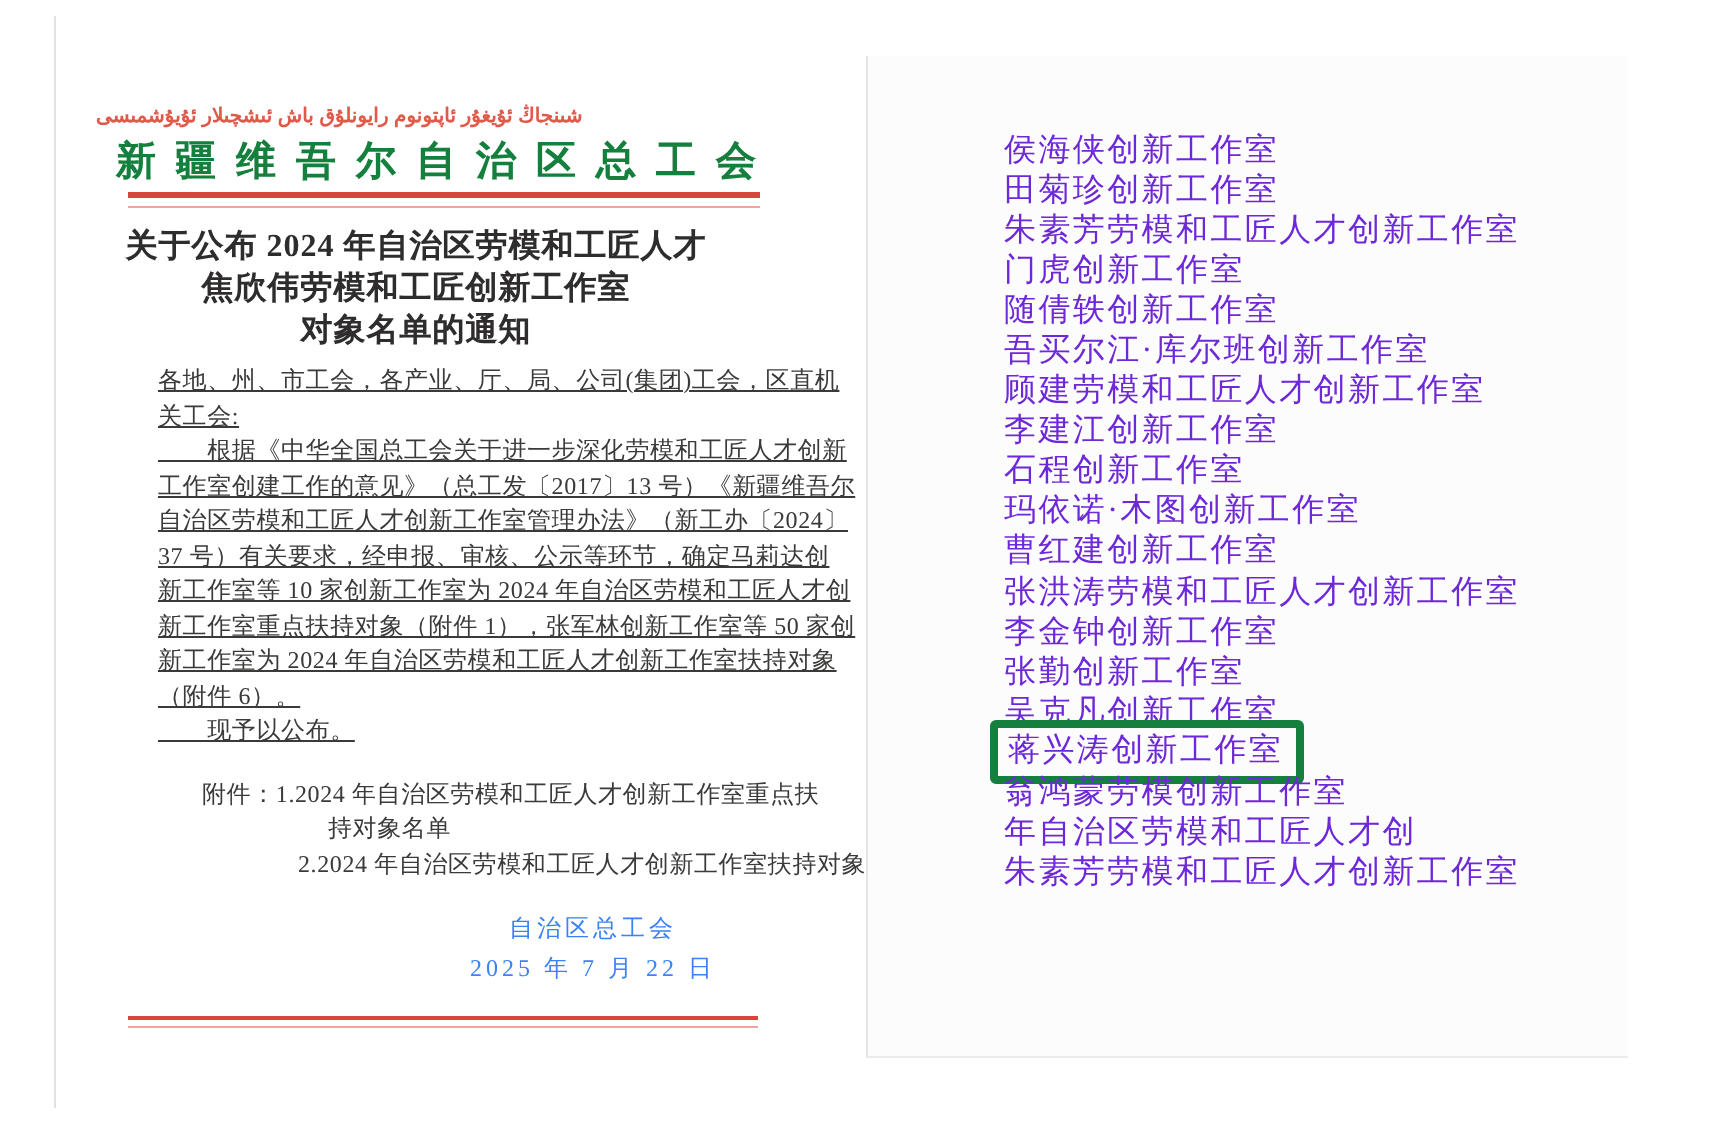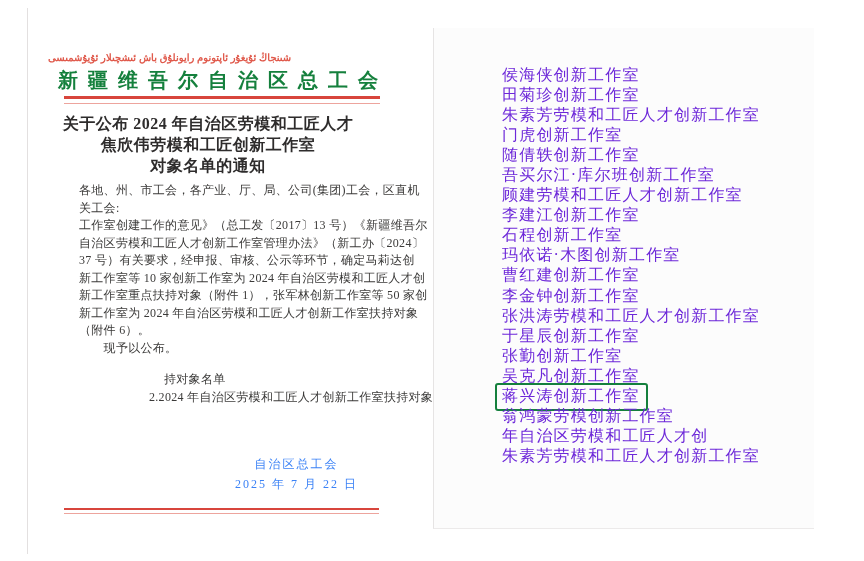--- a/index.html
+++ b/index.html
@@ -28,21 +28,21 @@
   }
   .doc-title{
     position:absolute;top:105px;left:0;width:360px;text-align:center;
     font-size:16px;line-height:21px;font-weight:bold;color:#2e2c2c;
     letter-spacing:0.5px;
   }
   .body-block{
     position:absolute;top:174px;left:51px;width:336px;
     font-size:12px;line-height:17.5px;color:#3b3a39;letter-spacing:0.3px;
   }
-  .body-line{white-space:nowrap;}
+  .body-line{white-space:nowrap;text-decoration:underline;}
   .attach-block{
     margin-top:14px;font-size:12px;line-height:17.5px;color:#3b3a39;
   }
   .attach-line{white-space:nowrap;}
   .sign-block{
     position:absolute;top:446px;right:72px;text-align:center;
     font-size:12px;line-height:20px;color:#3b82f6;letter-spacing:2px;
   }
   .rule-bottom{
     position:absolute;top:500px;left:36px;width:315px;height:3px;
@@ -55,21 +55,21 @@
   }
   .studio-list{
     position:absolute;top:37px;left:0;width:380px;
   }
   .studio-item{
     height:20.1px;display:flex;align-items:center;padding-left:68px;
     font-size:16px;color:#6d28d9;letter-spacing:1.2px;white-space:nowrap;
   }
   .studio-item > span{display:inline-block;}
   .studio-item.highlighted > span{
-    border:2px solid #15803d;border-radius:3px;
+    border:4px solid #15803d;border-radius:3px;
     padding:1px 6px 2px 5px;margin-left:-7px;
   }
 </style>
 </head>
 <body>
 
 <div class="left-page">
   <div class="uyghur-line">شىنجاڭ ئۇيغۇر ئاپتونوم رايونلۇق باش ئىشچىلار ئۇيۇشمىسى</div>
   <div class="org-name">新疆维吾尔自治区总工会</div>
   <div class="rule-top"></div>
@@ -77,30 +77,32 @@
   <div class="doc-title">
       <div class="title-line">关于公布 2024 年自治区劳模和工匠人才</div>
       <div class="title-line">焦欣伟劳模和工匠创新工作室</div>
       <div class="title-line">对象名单的通知</div>
     </div>
 
   <div class="body-block">
     <div>
         <div class="body-line">各地、州、市工会，各产业、厅、局、公司(集团)工会，区直机</div>
         <div class="body-line">关工会:</div>
+        <div class="body-line">　　根据《中华全国总工会关于进一步深化劳模和工匠人才创新</div>
         <div class="body-line">工作室创建工作的意见》（总工发〔2017〕13 号）《新疆维吾尔</div>
         <div class="body-line">自治区劳模和工匠人才创新工作室管理办法》（新工办〔2024〕</div>
         <div class="body-line">37 号）有关要求，经申报、审核、公示等环节，确定马莉达创</div>
         <div class="body-line">新工作室等 10 家创新工作室为 2024 年自治区劳模和工匠人才创</div>
         <div class="body-line">新工作室重点扶持对象（附件 1），张军林创新工作室等 50 家创</div>
         <div class="body-line">新工作室为 2024 年自治区劳模和工匠人才创新工作室扶持对象</div>
         <div class="body-line">（附件 6）。</div>
         <div class="body-line">　　现予以公布。</div>
       </div>
     <div class="attach-block">
+        <div class="attach-line" style="margin-left: 22px;">附件：1.2024 年自治区劳模和工匠人才创新工作室重点扶</div>
         <div class="attach-line" style="margin-left: 85px;">持对象名单</div>
         <div class="attach-line" style="margin-left: 70px;">2.2024 年自治区劳模和工匠人才创新工作室扶持对象名单</div>
       </div>
   </div>
 
   <div class="sign-block">
     <div>自治区总工会</div>
     <div>2025 年 7 月 22 日</div>
   </div>
 
@@ -136,27 +138,24 @@
       <div class="studio-item">
     <span>石程创新工作室</span>
   </div>
       <div class="studio-item">
     <span>玛依诺·木图创新工作室</span>
   </div>
       <div class="studio-item">
     <span>曹红建创新工作室</span>
   </div>
       <div class="studio-item">
-    <span>李金钟创新工作室</span>
-  </div>
-      <div class="studio-item">
     <span>张洪涛劳模和工匠人才创新工作室</span>
   </div>
       <div class="studio-item">
-    <span>于星辰创新工作室</span>
+    <span>李金钟创新工作室</span>
   </div>
       <div class="studio-item">
     <span>张勤创新工作室</span>
   </div>
       <div class="studio-item">
     <span>吴克凡创新工作室</span>
   </div>
       <div class="studio-item highlighted">
     <span>蒋兴涛创新工作室</span>
   </div>

